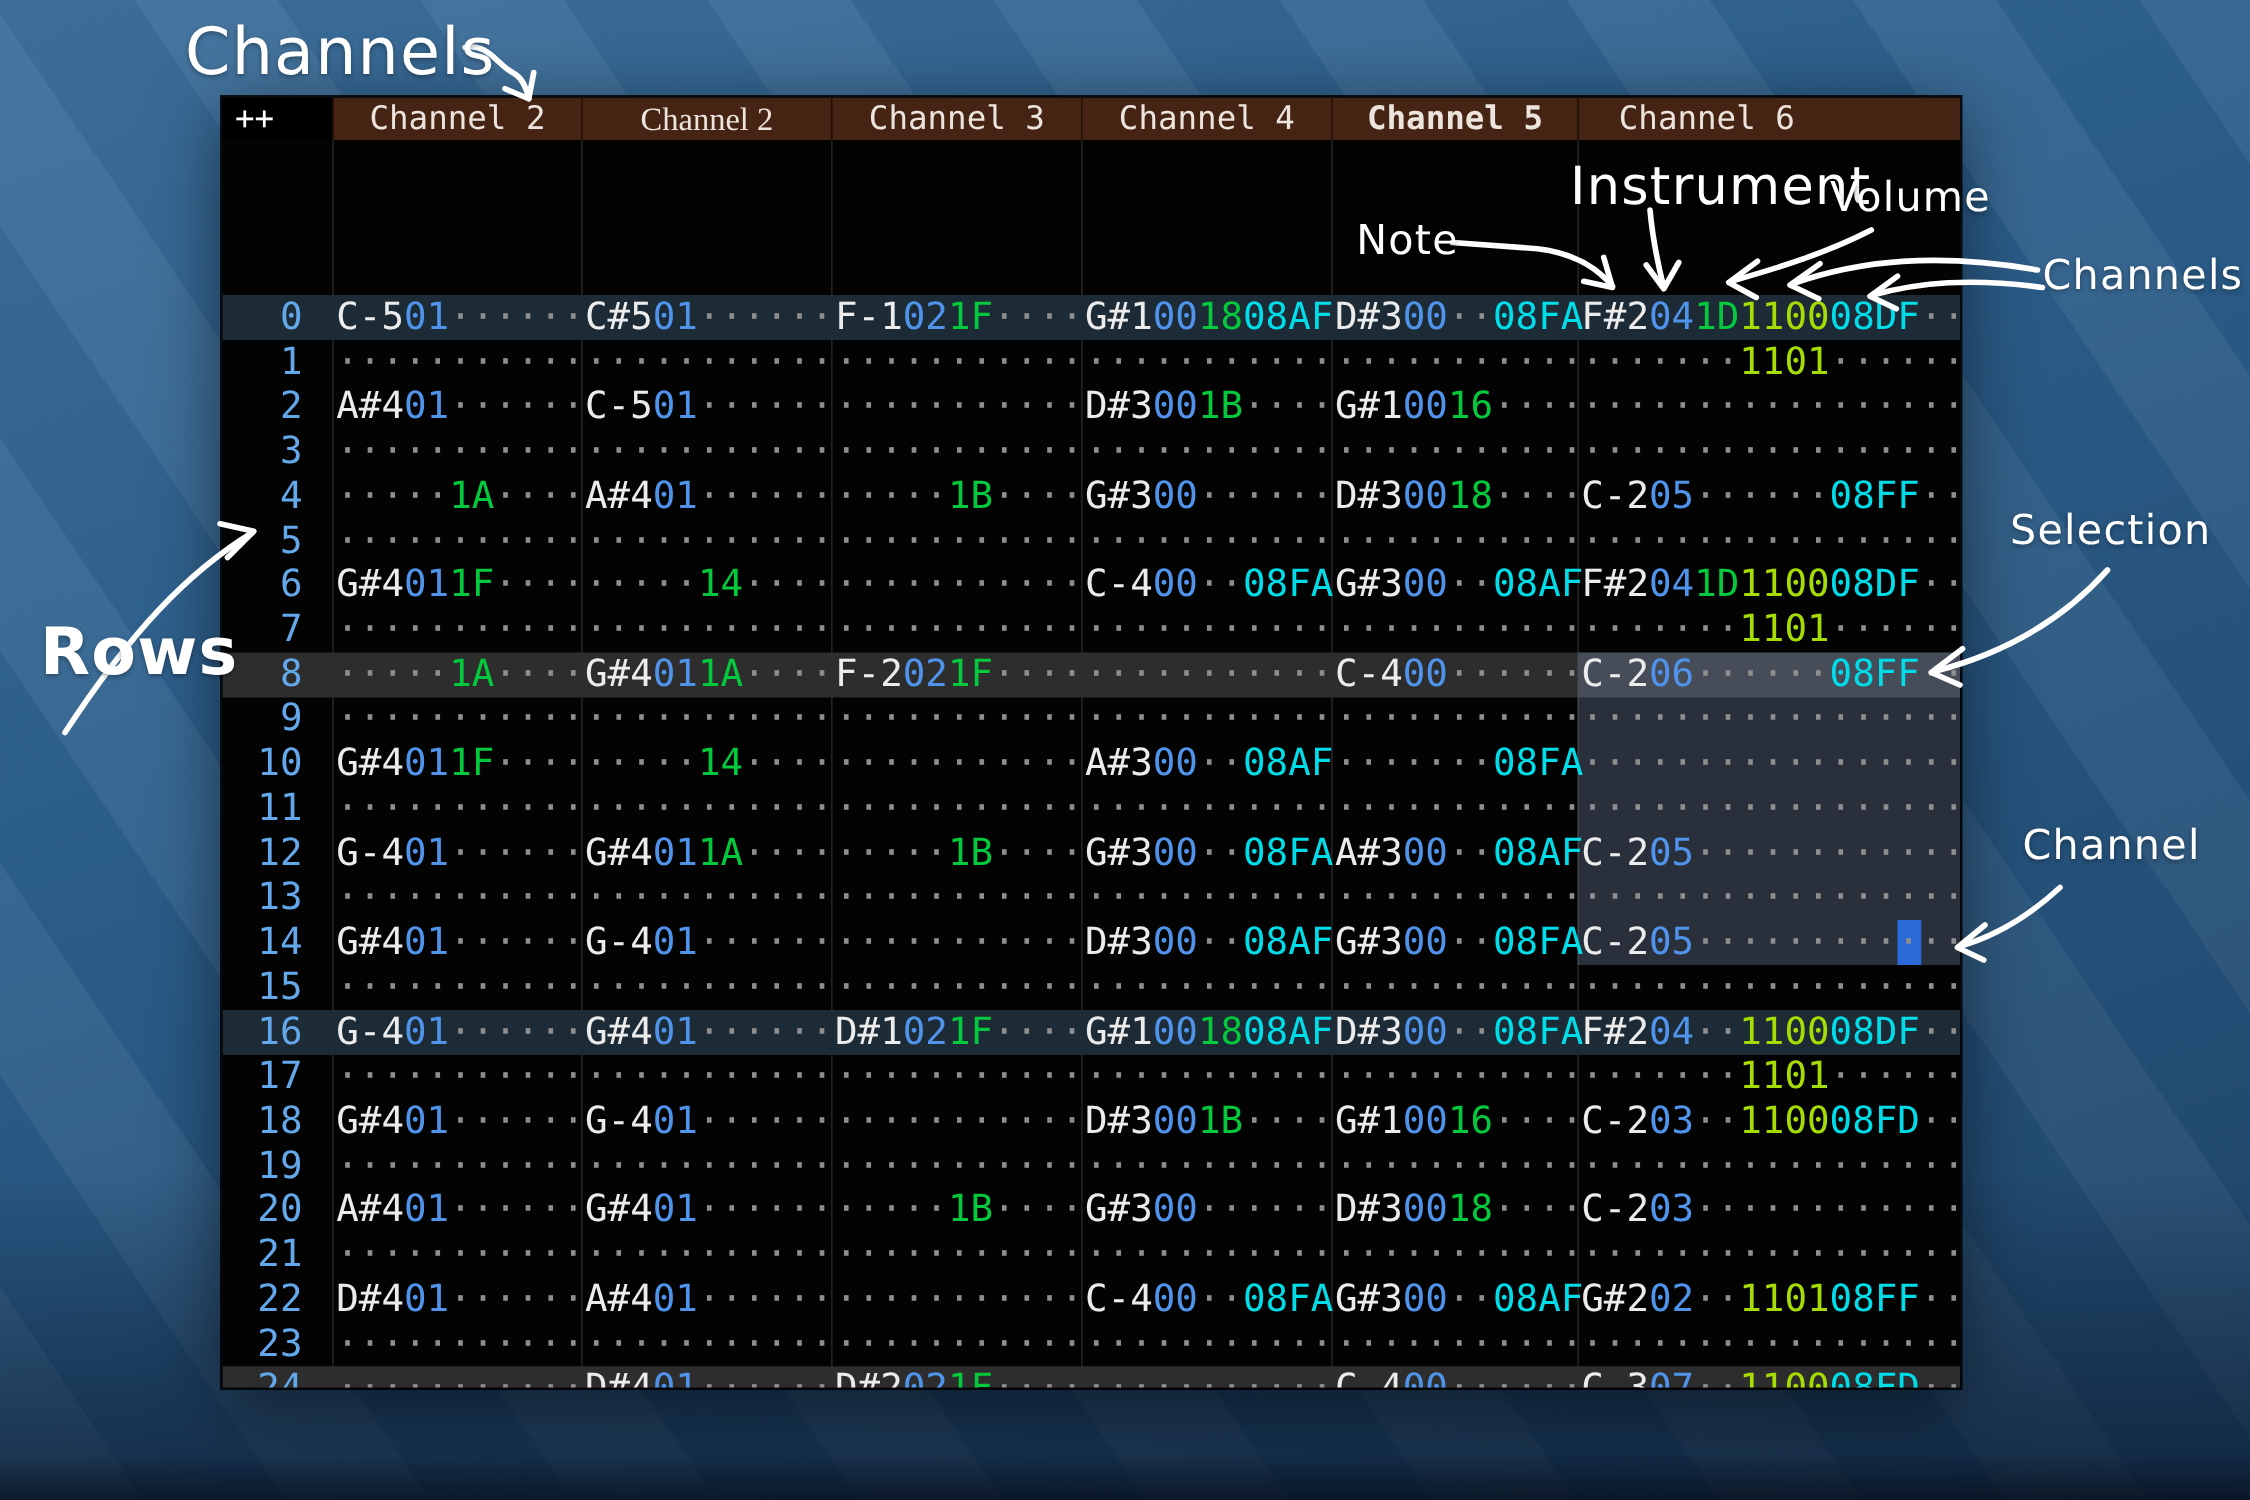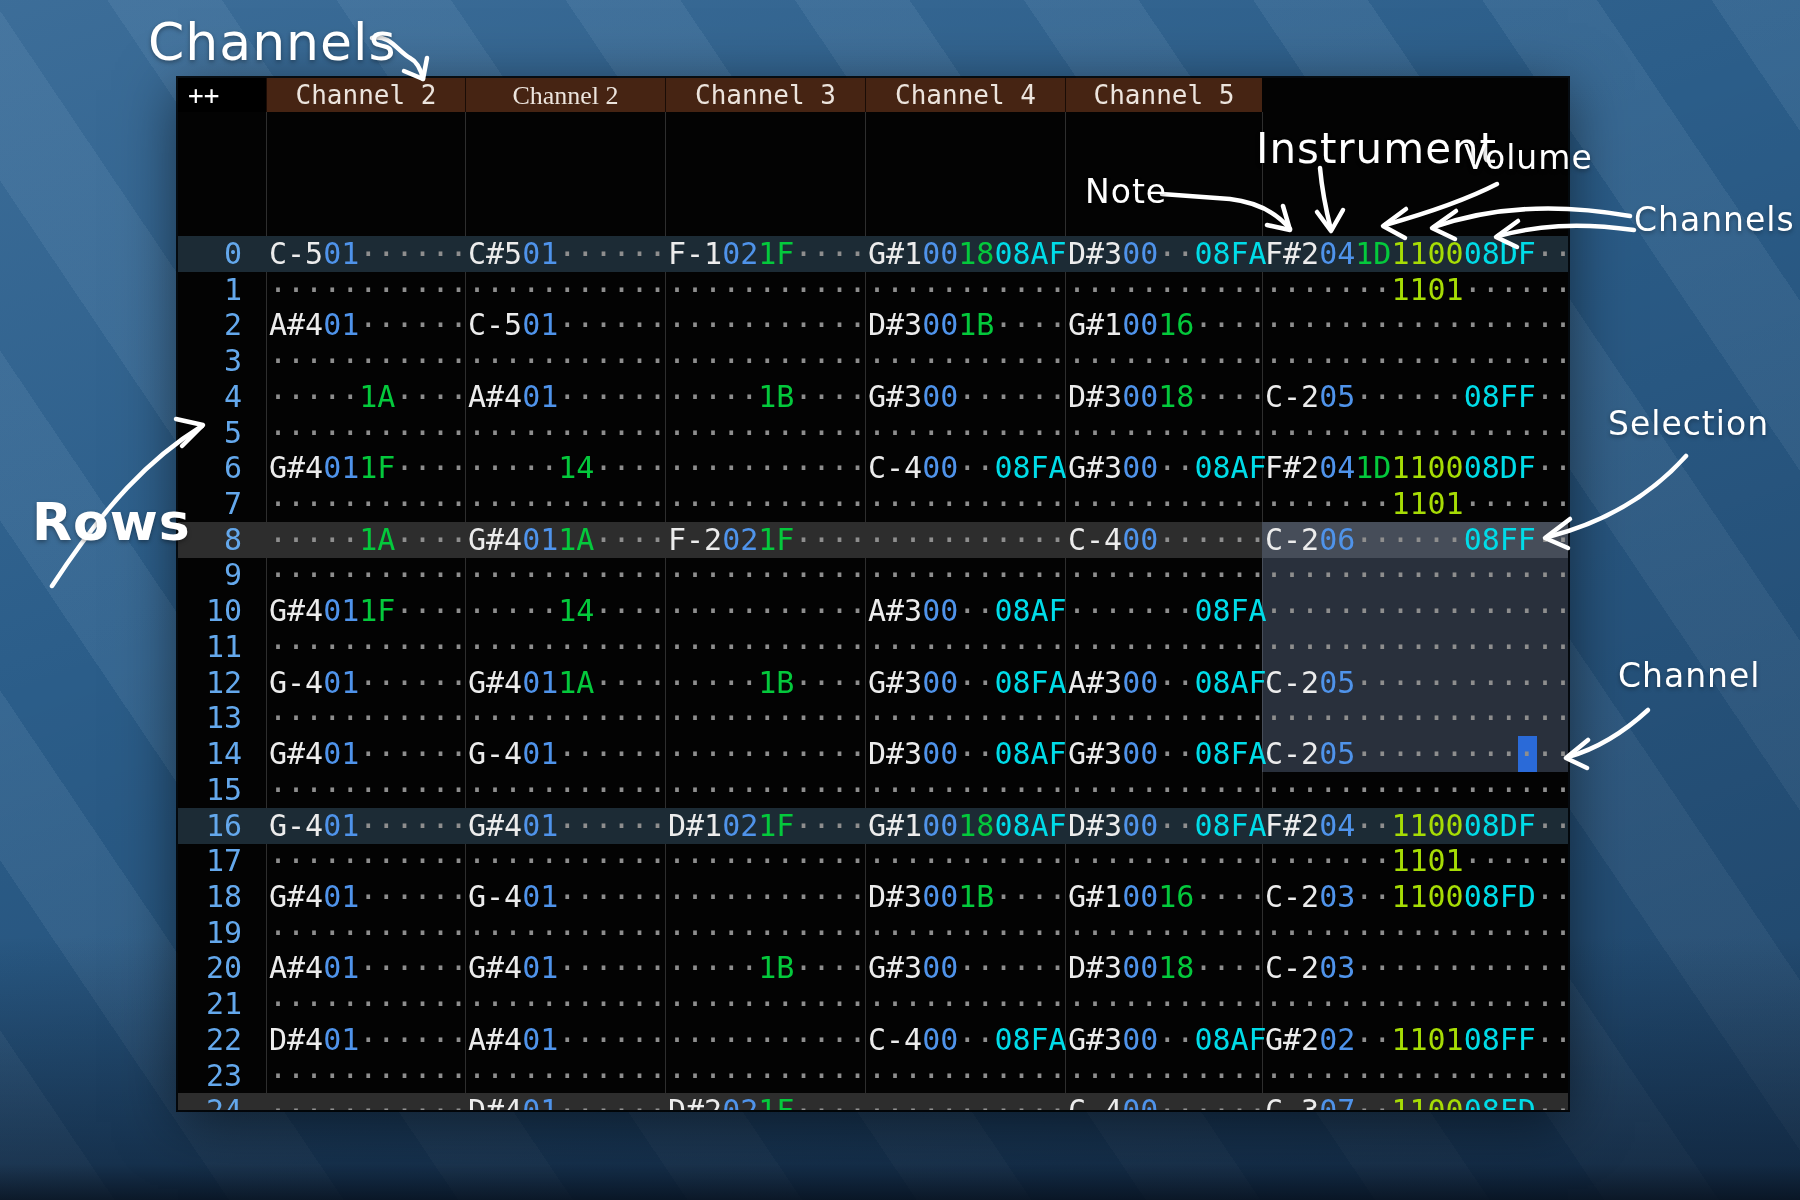--- a/index.html
+++ b/index.html
@@ -23,21 +23,21 @@
     height:34px;line-height:35px;box-sizing:border-box;
     background:var(--header-bg);color:#ece4dd;
     font-family:"DejaVu Sans Mono",monospace;font-size:26px;text-align:center;
     border-left:1px solid #1a0c06;overflow:hidden;white-space:nowrap;
   }
   .hcell.corner{background:#000;color:#fff;text-align:left;padding-left:10px;border-left:none;width:88px;}
   .hcell:nth-child(2){width:199px;}
   .hcell:nth-child(3){width:200px;font-family:Liberation Serif, serif;}
   .hcell:nth-child(4){width:200px;}
   .hcell:nth-child(5){width:200px;}
-  .hcell:nth-child(6){width:197px;}
+  .hcell:nth-child(6){width:197px;font-weight:bold;}
   .hcell:nth-child(7){width:306px;text-align:left;padding-left:32px;}
   .sep{position:absolute;top:34px;bottom:0;width:1px;background:#2e2e2e;z-index:1;}
   .hlbar{position:absolute;left:0;width:100%;height:36px;z-index:2;}
   .hl-major{background:var(--hl-major);}
   .hl-minor{background:var(--hl-minor);}
   .selection{position:absolute;z-index:3;background:var(--sel-bg);}
   .cursor{position:absolute;z-index:4;background:var(--cursor-bg);}
   .prow{position:absolute;left:0;width:100%;height:36px;line-height:36px;z-index:5;
         font-family:"DejaVu Sans Mono",monospace;font-size:30px;white-space:pre;}
   .rn{position:absolute;left:0;width:64px;text-align:right;color:var(--rownum);}
@@ -61,20 +61,21 @@
 <body>
 
 <div class="window">
   <div class="header">
     <div class="hcell corner">++</div>
     <div class="hcell">Channel 2</div>
     <div class="hcell">Channel 2</div>
     <div class="hcell">Channel 3</div>
     <div class="hcell">Channel 4</div>
     <div class="hcell">Channel 5</div>
+    <div class="hcell">Channel 6</div>
   </div>
   <div id="rows-layer">
       <div class="prow" style="top: 158px;"><span class="rn">0</span><div class="pcell" style="left:88px"><span class="c-note">C-5</span><span class="c-ins">01</span><span class="c-dot">··</span><span class="c-dot">····</span></div><div class="pcell" style="left:287px"><span class="c-note">C#5</span><span class="c-ins">01</span><span class="c-dot">··</span><span class="c-dot">····</span></div><div class="pcell" style="left:487px"><span class="c-note">F-1</span><span class="c-ins">02</span><span class="c-vol">1F</span><span class="c-dot">····</span></div><div class="pcell" style="left:687px"><span class="c-note">G#1</span><span class="c-ins">00</span><span class="c-vol">18</span><span class="c-fxc">08AF</span></div><div class="pcell" style="left:887px"><span class="c-note">D#3</span><span class="c-ins">00</span><span class="c-dot">··</span><span class="c-fxc">08FA</span></div><div class="pcell" style="left:1084px"><span class="c-note">F#2</span><span class="c-ins">04</span><span class="c-vol">1D</span><span class="c-fxy">1100</span><span class="c-fxc">08DF</span><span class="c-dot">··</span></div></div>
       <div class="prow" style="top: 194px;"><span class="rn">1</span><div class="pcell" style="left:88px"><span class="c-dot">···</span><span class="c-dot">··</span><span class="c-dot">··</span><span class="c-dot">····</span></div><div class="pcell" style="left:287px"><span class="c-dot">···</span><span class="c-dot">··</span><span class="c-dot">··</span><span class="c-dot">····</span></div><div class="pcell" style="left:487px"><span class="c-dot">···</span><span class="c-dot">··</span><span class="c-dot">··</span><span class="c-dot">····</span></div><div class="pcell" style="left:687px"><span class="c-dot">···</span><span class="c-dot">··</span><span class="c-dot">··</span><span class="c-dot">····</span></div><div class="pcell" style="left:887px"><span class="c-dot">···</span><span class="c-dot">··</span><span class="c-dot">··</span><span class="c-dot">····</span></div><div class="pcell" style="left:1084px"><span class="c-dot">···</span><span class="c-dot">··</span><span class="c-dot">··</span><span class="c-fxy">1101</span><span class="c-dot">····</span><span class="c-dot">··</span></div></div>
       <div class="prow" style="top: 229px;"><span class="rn">2</span><div class="pcell" style="left:88px"><span class="c-note">A#4</span><span class="c-ins">01</span><span class="c-dot">··</span><span class="c-dot">····</span></div><div class="pcell" style="left:287px"><span class="c-note">C-5</span><span class="c-ins">01</span><span class="c-dot">··</span><span class="c-dot">····</span></div><div class="pcell" style="left:487px"><span class="c-dot">···</span><span class="c-dot">··</span><span class="c-dot">··</span><span class="c-dot">····</span></div><div class="pcell" style="left:687px"><span class="c-note">D#3</span><span class="c-ins">00</span><span class="c-vol">1B</span><span class="c-dot">····</span></div><div class="pcell" style="left:887px"><span class="c-note">G#1</span><span class="c-ins">00</span><span class="c-vol">16</span><span class="c-dot">····</span></div><div class="pcell" style="left:1084px"><span class="c-dot">···</span><span class="c-dot">··</span><span class="c-dot">··</span><span class="c-dot">····</span><span class="c-dot">····</span><span class="c-dot">··</span></div></div>
       <div class="prow" style="top: 265px;"><span class="rn">3</span><div class="pcell" style="left:88px"><span class="c-dot">···</span><span class="c-dot">··</span><span class="c-dot">··</span><span class="c-dot">····</span></div><div class="pcell" style="left:287px"><span class="c-dot">···</span><span class="c-dot">··</span><span class="c-dot">··</span><span class="c-dot">····</span></div><div class="pcell" style="left:487px"><span class="c-dot">···</span><span class="c-dot">··</span><span class="c-dot">··</span><span class="c-dot">····</span></div><div class="pcell" style="left:687px"><span class="c-dot">···</span><span class="c-dot">··</span><span class="c-dot">··</span><span class="c-dot">····</span></div><div class="pcell" style="left:887px"><span class="c-dot">···</span><span class="c-dot">··</span><span class="c-dot">··</span><span class="c-dot">····</span></div><div class="pcell" style="left:1084px"><span class="c-dot">···</span><span class="c-dot">··</span><span class="c-dot">··</span><span class="c-dot">····</span><span class="c-dot">····</span><span class="c-dot">··</span></div></div>
       <div class="prow" style="top: 301px;"><span class="rn">4</span><div class="pcell" style="left:88px"><span class="c-dot">···</span><span class="c-dot">··</span><span class="c-vol">1A</span><span class="c-dot">····</span></div><div class="pcell" style="left:287px"><span class="c-note">A#4</span><span class="c-ins">01</span><span class="c-dot">··</span><span class="c-dot">····</span></div><div class="pcell" style="left:487px"><span class="c-dot">···</span><span class="c-dot">··</span><span class="c-vol">1B</span><span class="c-dot">····</span></div><div class="pcell" style="left:687px"><span class="c-note">G#3</span><span class="c-ins">00</span><span class="c-dot">··</span><span class="c-dot">····</span></div><div class="pcell" style="left:887px"><span class="c-note">D#3</span><span class="c-ins">00</span><span class="c-vol">18</span><span class="c-dot">····</span></div><div class="pcell" style="left:1084px"><span class="c-note">C-2</span><span class="c-ins">05</span><span class="c-dot">··</span><span class="c-dot">····</span><span class="c-fxc">08FF</span><span class="c-dot">··</span></div></div>
       <div class="prow" style="top: 337px;"><span class="rn">5</span><div class="pcell" style="left:88px"><span class="c-dot">···</span><span class="c-dot">··</span><span class="c-dot">··</span><span class="c-dot">····</span></div><div class="pcell" style="left:287px"><span class="c-dot">···</span><span class="c-dot">··</span><span class="c-dot">··</span><span class="c-dot">····</span></div><div class="pcell" style="left:487px"><span class="c-dot">···</span><span class="c-dot">··</span><span class="c-dot">··</span><span class="c-dot">····</span></div><div class="pcell" style="left:687px"><span class="c-dot">···</span><span class="c-dot">··</span><span class="c-dot">··</span><span class="c-dot">····</span></div><div class="pcell" style="left:887px"><span class="c-dot">···</span><span class="c-dot">··</span><span class="c-dot">··</span><span class="c-dot">····</span></div><div class="pcell" style="left:1084px"><span class="c-dot">···</span><span class="c-dot">··</span><span class="c-dot">··</span><span class="c-dot">····</span><span class="c-dot">····</span><span class="c-dot">··</span></div></div>
       <div class="prow" style="top: 372px;"><span class="rn">6</span><div class="pcell" style="left:88px"><span class="c-note">G#4</span><span class="c-ins">01</span><span class="c-vol">1F</span><span class="c-dot">····</span></div><div class="pcell" style="left:287px"><span class="c-dot">···</span><span class="c-dot">··</span><span class="c-vol">14</span><span class="c-dot">····</span></div><div class="pcell" style="left:487px"><span class="c-dot">···</span><span class="c-dot">··</span><span class="c-dot">··</span><span class="c-dot">····</span></div><div class="pcell" style="left:687px"><span class="c-note">C-4</span><span class="c-ins">00</span><span class="c-dot">··</span><span class="c-fxc">08FA</span></div><div class="pcell" style="left:887px"><span class="c-note">G#3</span><span class="c-ins">00</span><span class="c-dot">··</span><span class="c-fxc">08AF</span></div><div class="pcell" style="left:1084px"><span class="c-note">F#2</span><span class="c-ins">04</span><span class="c-vol">1D</span><span class="c-fxy">1100</span><span class="c-fxc">08DF</span><span class="c-dot">··</span></div></div>
       <div class="prow" style="top: 408px;"><span class="rn">7</span><div class="pcell" style="left:88px"><span class="c-dot">···</span><span class="c-dot">··</span><span class="c-dot">··</span><span class="c-dot">····</span></div><div class="pcell" style="left:287px"><span class="c-dot">···</span><span class="c-dot">··</span><span class="c-dot">··</span><span class="c-dot">····</span></div><div class="pcell" style="left:487px"><span class="c-dot">···</span><span class="c-dot">··</span><span class="c-dot">··</span><span class="c-dot">····</span></div><div class="pcell" style="left:687px"><span class="c-dot">···</span><span class="c-dot">··</span><span class="c-dot">··</span><span class="c-dot">····</span></div><div class="pcell" style="left:887px"><span class="c-dot">···</span><span class="c-dot">··</span><span class="c-dot">··</span><span class="c-dot">····</span></div><div class="pcell" style="left:1084px"><span class="c-dot">···</span><span class="c-dot">··</span><span class="c-dot">··</span><span class="c-fxy">1101</span><span class="c-dot">····</span><span class="c-dot">··</span></div></div>

